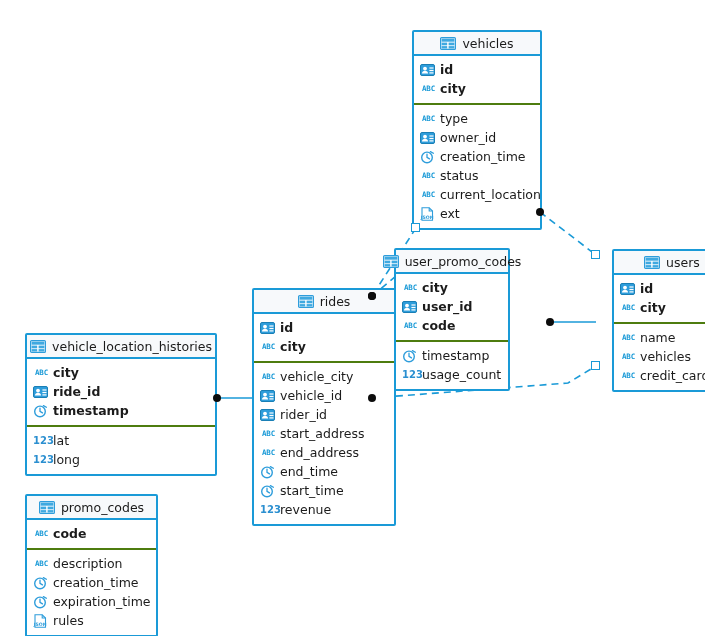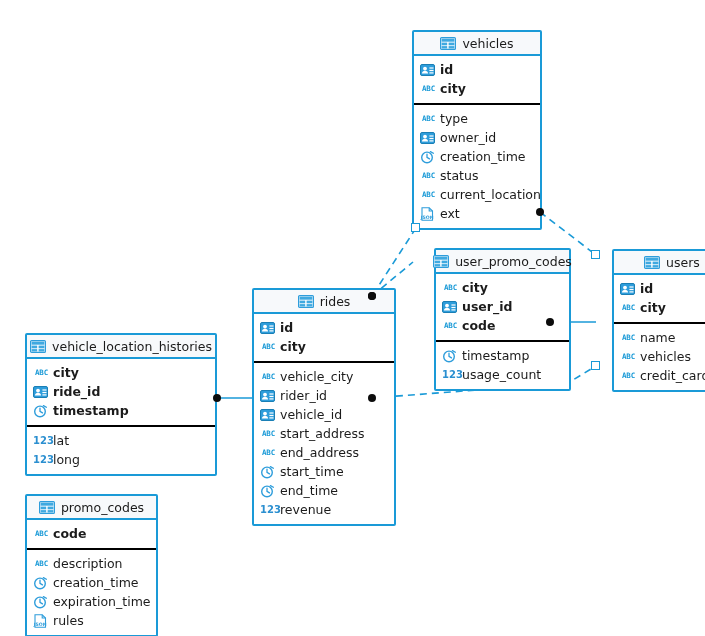--- a/index.html
+++ b/index.html
@@ -29,21 +29,21 @@
     border-bottom:2px solid #1a9ad7;
     font-size:12.5px;
     color:#1b1b1b;
     padding:0 6px;
     white-space:nowrap;
   }
   .tbl-section{
     box-sizing:border-box;
     padding:4px 0 5px 0;
   }
-  .tbl-section.keys{border-bottom:2px solid #000000;}
+  .tbl-section.keys{border-bottom:2px solid #4d7c0f;}
   .field{
     display:flex;align-items:center;gap:5px;
     height:19px;
     padding:0 6px;
     font-size:12.5px;
     color:#1b1b1b;
     white-space:nowrap;
   }
   .field.bold{font-weight:bold;}
 
@@ -157,21 +157,21 @@
               <svg width="15" height="14" viewBox="0 0 15 14">
                 <path d="M2 0.8 h7.2 l3.3 3.2 v9.2 h-10.5 z" fill="#ffffff" stroke="#2e9ddb" stroke-width="1.1"></path>
                 <path d="M9.2 0.8 v3.2 h3.3" fill="none" stroke="#2e9ddb" stroke-width="1.1"></path>
                 <text x="7.1" y="11.6" text-anchor="middle" font-family="DejaVu Sans, sans-serif" font-size="4.6" font-weight="bold" fill="#2e9ddb">JSON</text>
               </svg>
             </span>
             <span>ext</span>
           </div>
         </div>
       </div>
-      <div class="table-node" style="left: 434px; top: 248px; width: 137px;">
+      <div class="table-node" style="left: 394px; top: 248px; width: 116px;">
         <div class="tbl-header">
           <span class="ico">
             <svg width="16" height="13" viewBox="0 0 16 13">
               <rect x="0.6" y="0.6" width="14.8" height="11.8" rx="1" fill="#ffffff" stroke="#2e9ddb" stroke-width="1.2"></rect>
               <rect x="1.6" y="1.6" width="12.8" height="3.1" fill="#3fa9e0"></rect>
               <rect x="1.6" y="5.6" width="5.6" height="2.7" fill="#3fa9e0"></rect>
               <rect x="8.6" y="5.6" width="5.8" height="2.7" fill="#3fa9e0"></rect>
               <rect x="1.6" y="9.1" width="5.6" height="2.4" fill="#3fa9e0"></rect>
               <rect x="8.6" y="9.1" width="5.8" height="2.4" fill="#3fa9e0"></rect>
             </svg>
@@ -308,62 +308,62 @@
             <span class="ico">
               <svg width="15" height="14" viewBox="0 0 15 14">
                 <rect x="0.5" y="1.5" width="14" height="11" rx="1.5" fill="#2e9ddb" stroke="#1a7fb5" stroke-width="1"></rect>
                 <circle cx="5" cy="5.6" r="1.9" fill="#ffffff"></circle>
                 <path d="M1.9 10.6c0-1.8 1.4-2.9 3.1-2.9s3.1 1.1 3.1 2.9z" fill="#ffffff"></path>
                 <rect x="9.4" y="4.4" width="4.1" height="1.2" fill="#ffffff"></rect>
                 <rect x="9.4" y="6.9" width="4.1" height="1.2" fill="#ffffff"></rect>
                 <rect x="9.4" y="9.3" width="4.1" height="1.2" fill="#ffffff"></rect>
               </svg>
             </span>
+            <span>vehicle_id</span>
+          </div>
+          <div class="field">
+            <span class="ico">
+              <svg width="15" height="14" viewBox="0 0 15 14">
+                <rect x="0.5" y="1.5" width="14" height="11" rx="1.5" fill="#2e9ddb" stroke="#1a7fb5" stroke-width="1"></rect>
+                <circle cx="5" cy="5.6" r="1.9" fill="#ffffff"></circle>
+                <path d="M1.9 10.6c0-1.8 1.4-2.9 3.1-2.9s3.1 1.1 3.1 2.9z" fill="#ffffff"></path>
+                <rect x="9.4" y="4.4" width="4.1" height="1.2" fill="#ffffff"></rect>
+                <rect x="9.4" y="6.9" width="4.1" height="1.2" fill="#ffffff"></rect>
+                <rect x="9.4" y="9.3" width="4.1" height="1.2" fill="#ffffff"></rect>
+              </svg>
+            </span>
             <span>rider_id</span>
           </div>
           <div class="field">
-            <span class="ico">
-              <svg width="15" height="14" viewBox="0 0 15 14">
-                <rect x="0.5" y="1.5" width="14" height="11" rx="1.5" fill="#2e9ddb" stroke="#1a7fb5" stroke-width="1"></rect>
-                <circle cx="5" cy="5.6" r="1.9" fill="#ffffff"></circle>
-                <path d="M1.9 10.6c0-1.8 1.4-2.9 3.1-2.9s3.1 1.1 3.1 2.9z" fill="#ffffff"></path>
-                <rect x="9.4" y="4.4" width="4.1" height="1.2" fill="#ffffff"></rect>
-                <rect x="9.4" y="6.9" width="4.1" height="1.2" fill="#ffffff"></rect>
-                <rect x="9.4" y="9.3" width="4.1" height="1.2" fill="#ffffff"></rect>
-              </svg>
-            </span>
-            <span>vehicle_id</span>
-          </div>
-          <div class="field">
             <span class="ico ico-abc">ABC</span>
             <span>start_address</span>
           </div>
           <div class="field">
             <span class="ico ico-abc">ABC</span>
             <span>end_address</span>
           </div>
           <div class="field">
             <span class="ico">
               <svg width="15" height="14" viewBox="0 0 15 14">
                 <circle cx="7" cy="7.4" r="5.3" fill="#ffffff" stroke="#2e9ddb" stroke-width="1.4"></circle>
                 <path d="M7 4.2 V7.4 L9.5 8.9" fill="none" stroke="#2e9ddb" stroke-width="1.3" stroke-linecap="round"></path>
                 <path d="M10.4 1.6 13.4 3.2" fill="none" stroke="#2e9ddb" stroke-width="1.3" stroke-linecap="round"></path>
               </svg>
             </span>
+            <span>end_time</span>
+          </div>
+          <div class="field">
+            <span class="ico">
+              <svg width="15" height="14" viewBox="0 0 15 14">
+                <circle cx="7" cy="7.4" r="5.3" fill="#ffffff" stroke="#2e9ddb" stroke-width="1.4"></circle>
+                <path d="M7 4.2 V7.4 L9.5 8.9" fill="none" stroke="#2e9ddb" stroke-width="1.3" stroke-linecap="round"></path>
+                <path d="M10.4 1.6 13.4 3.2" fill="none" stroke="#2e9ddb" stroke-width="1.3" stroke-linecap="round"></path>
+              </svg>
+            </span>
             <span>start_time</span>
-          </div>
-          <div class="field">
-            <span class="ico">
-              <svg width="15" height="14" viewBox="0 0 15 14">
-                <circle cx="7" cy="7.4" r="5.3" fill="#ffffff" stroke="#2e9ddb" stroke-width="1.4"></circle>
-                <path d="M7 4.2 V7.4 L9.5 8.9" fill="none" stroke="#2e9ddb" stroke-width="1.3" stroke-linecap="round"></path>
-                <path d="M10.4 1.6 13.4 3.2" fill="none" stroke="#2e9ddb" stroke-width="1.3" stroke-linecap="round"></path>
-              </svg>
-            </span>
-            <span>end_time</span>
           </div>
           <div class="field">
             <span class="ico ico-123">123</span>
             <span>revenue</span>
           </div>
         </div>
       </div>
       <div class="table-node" style="left: 25px; top: 333px; width: 192px;">
         <div class="tbl-header">
           <span class="ico">

